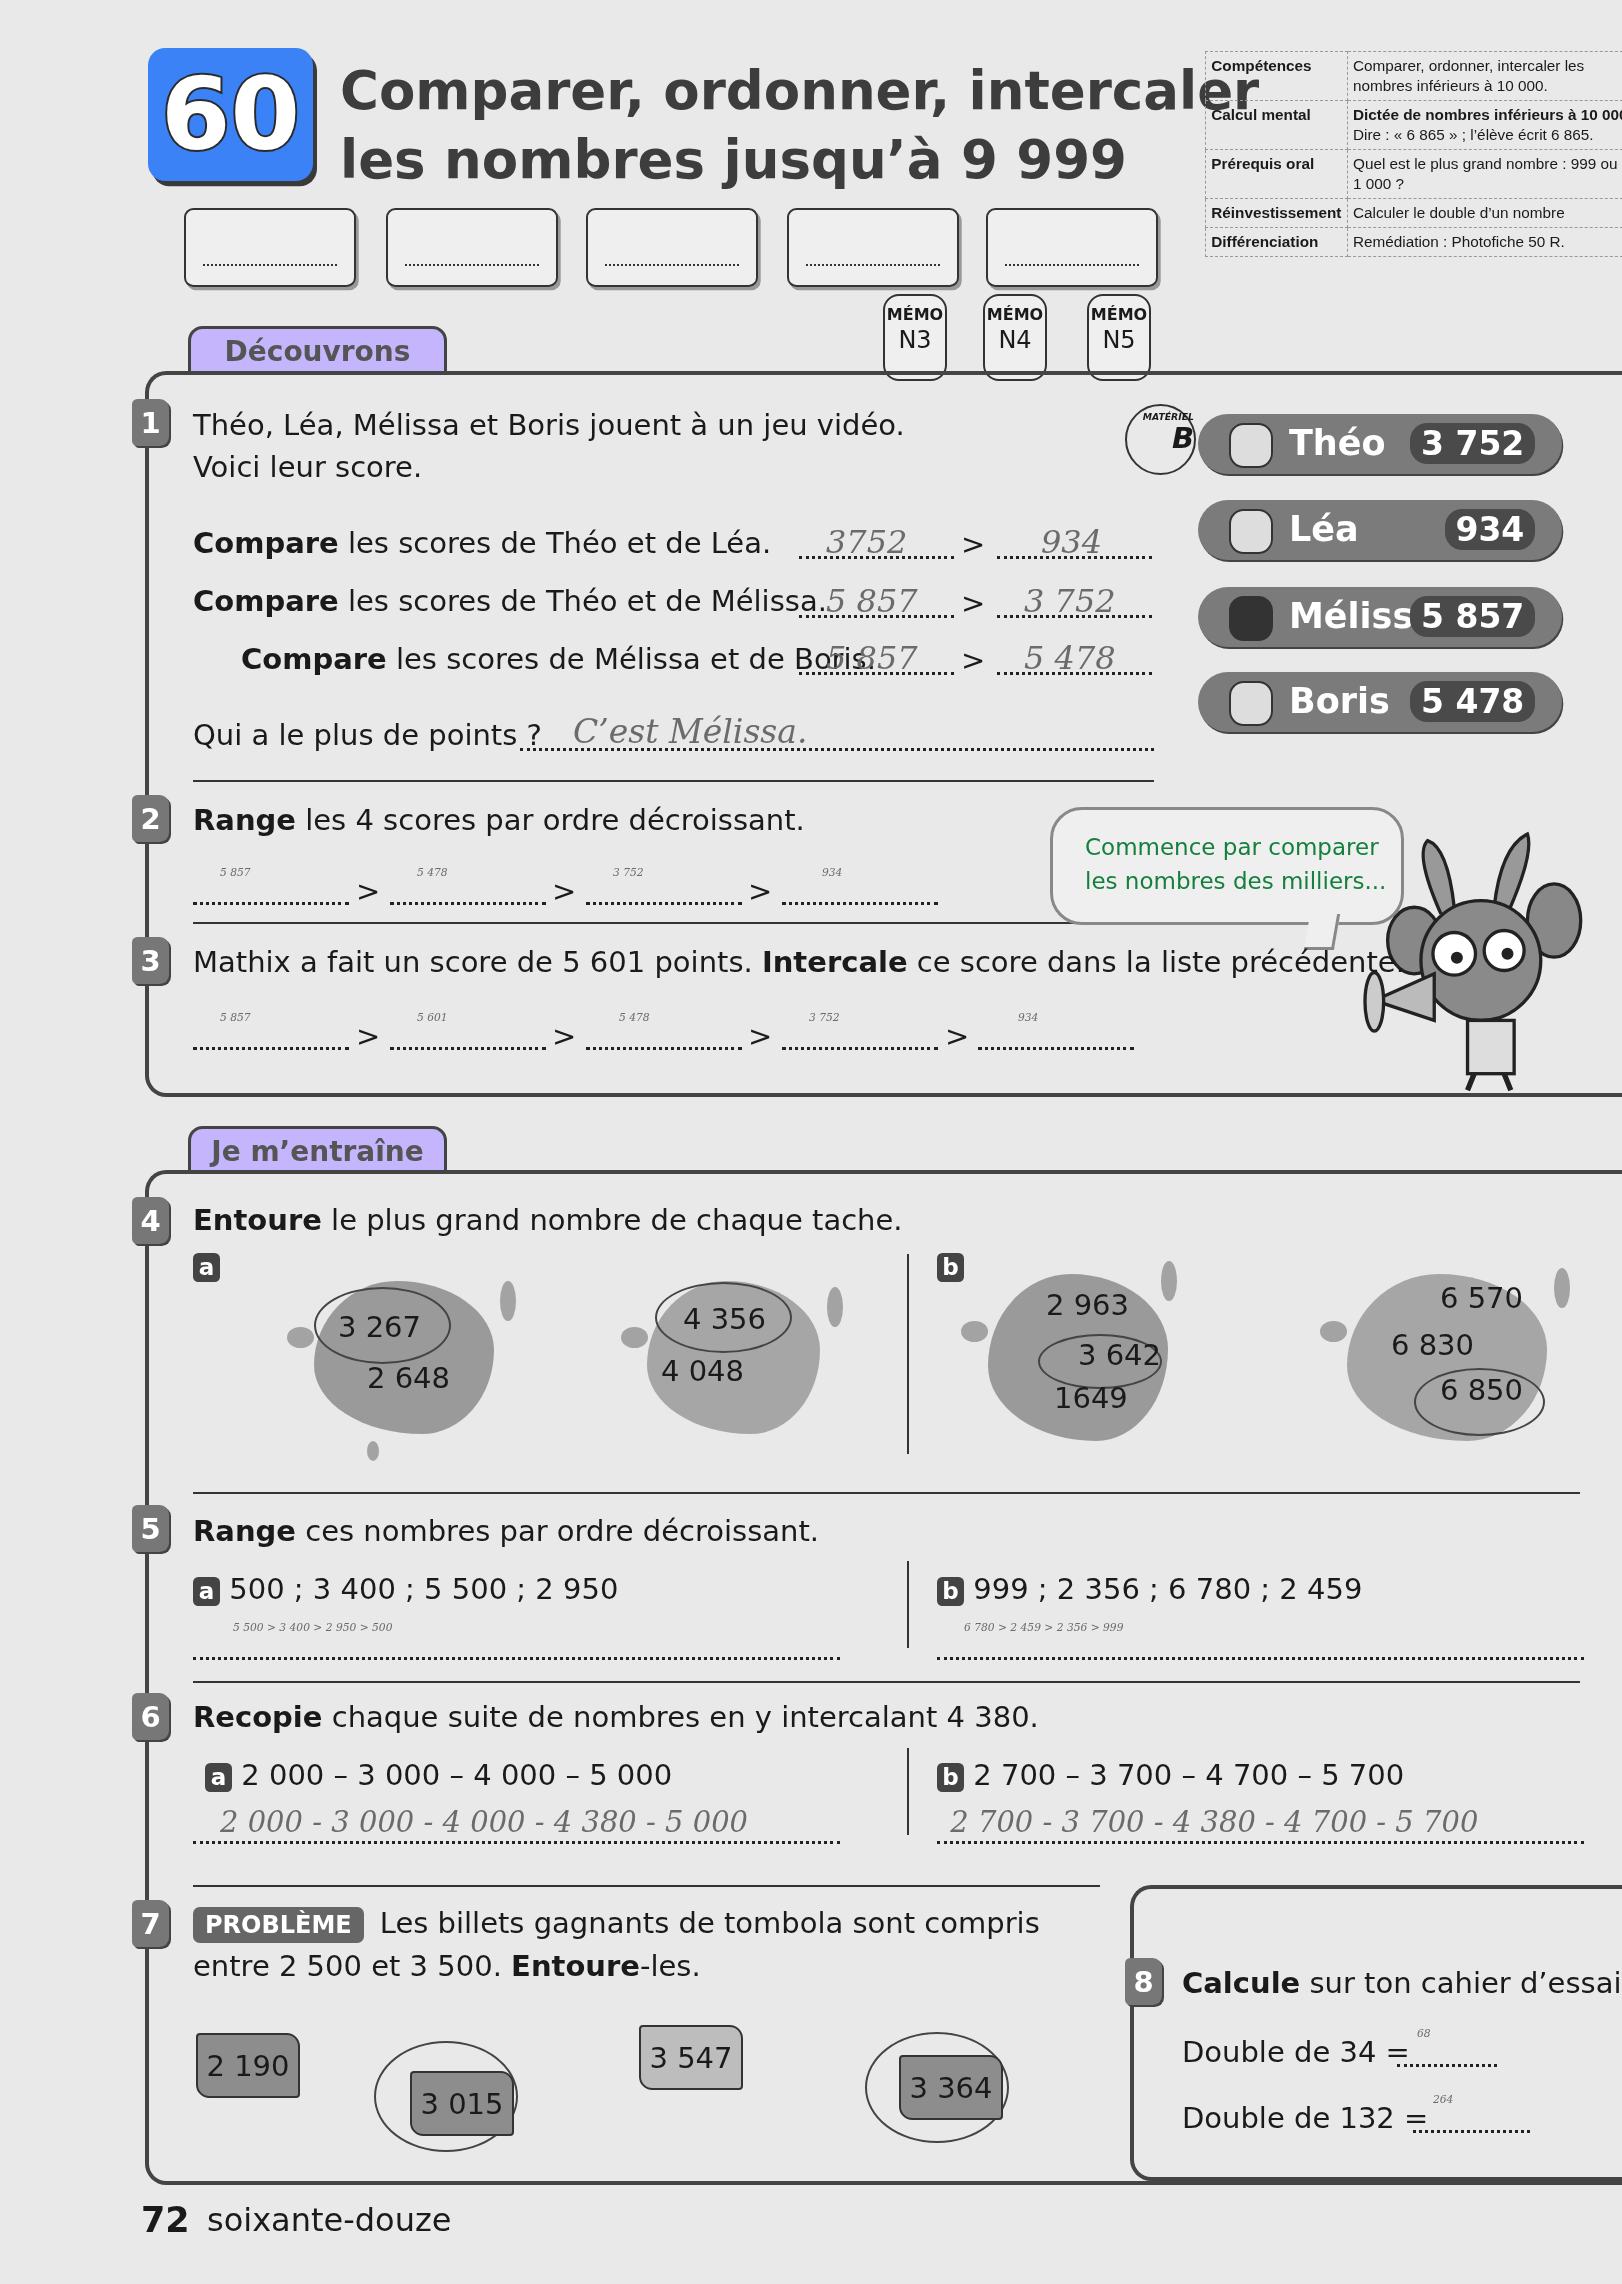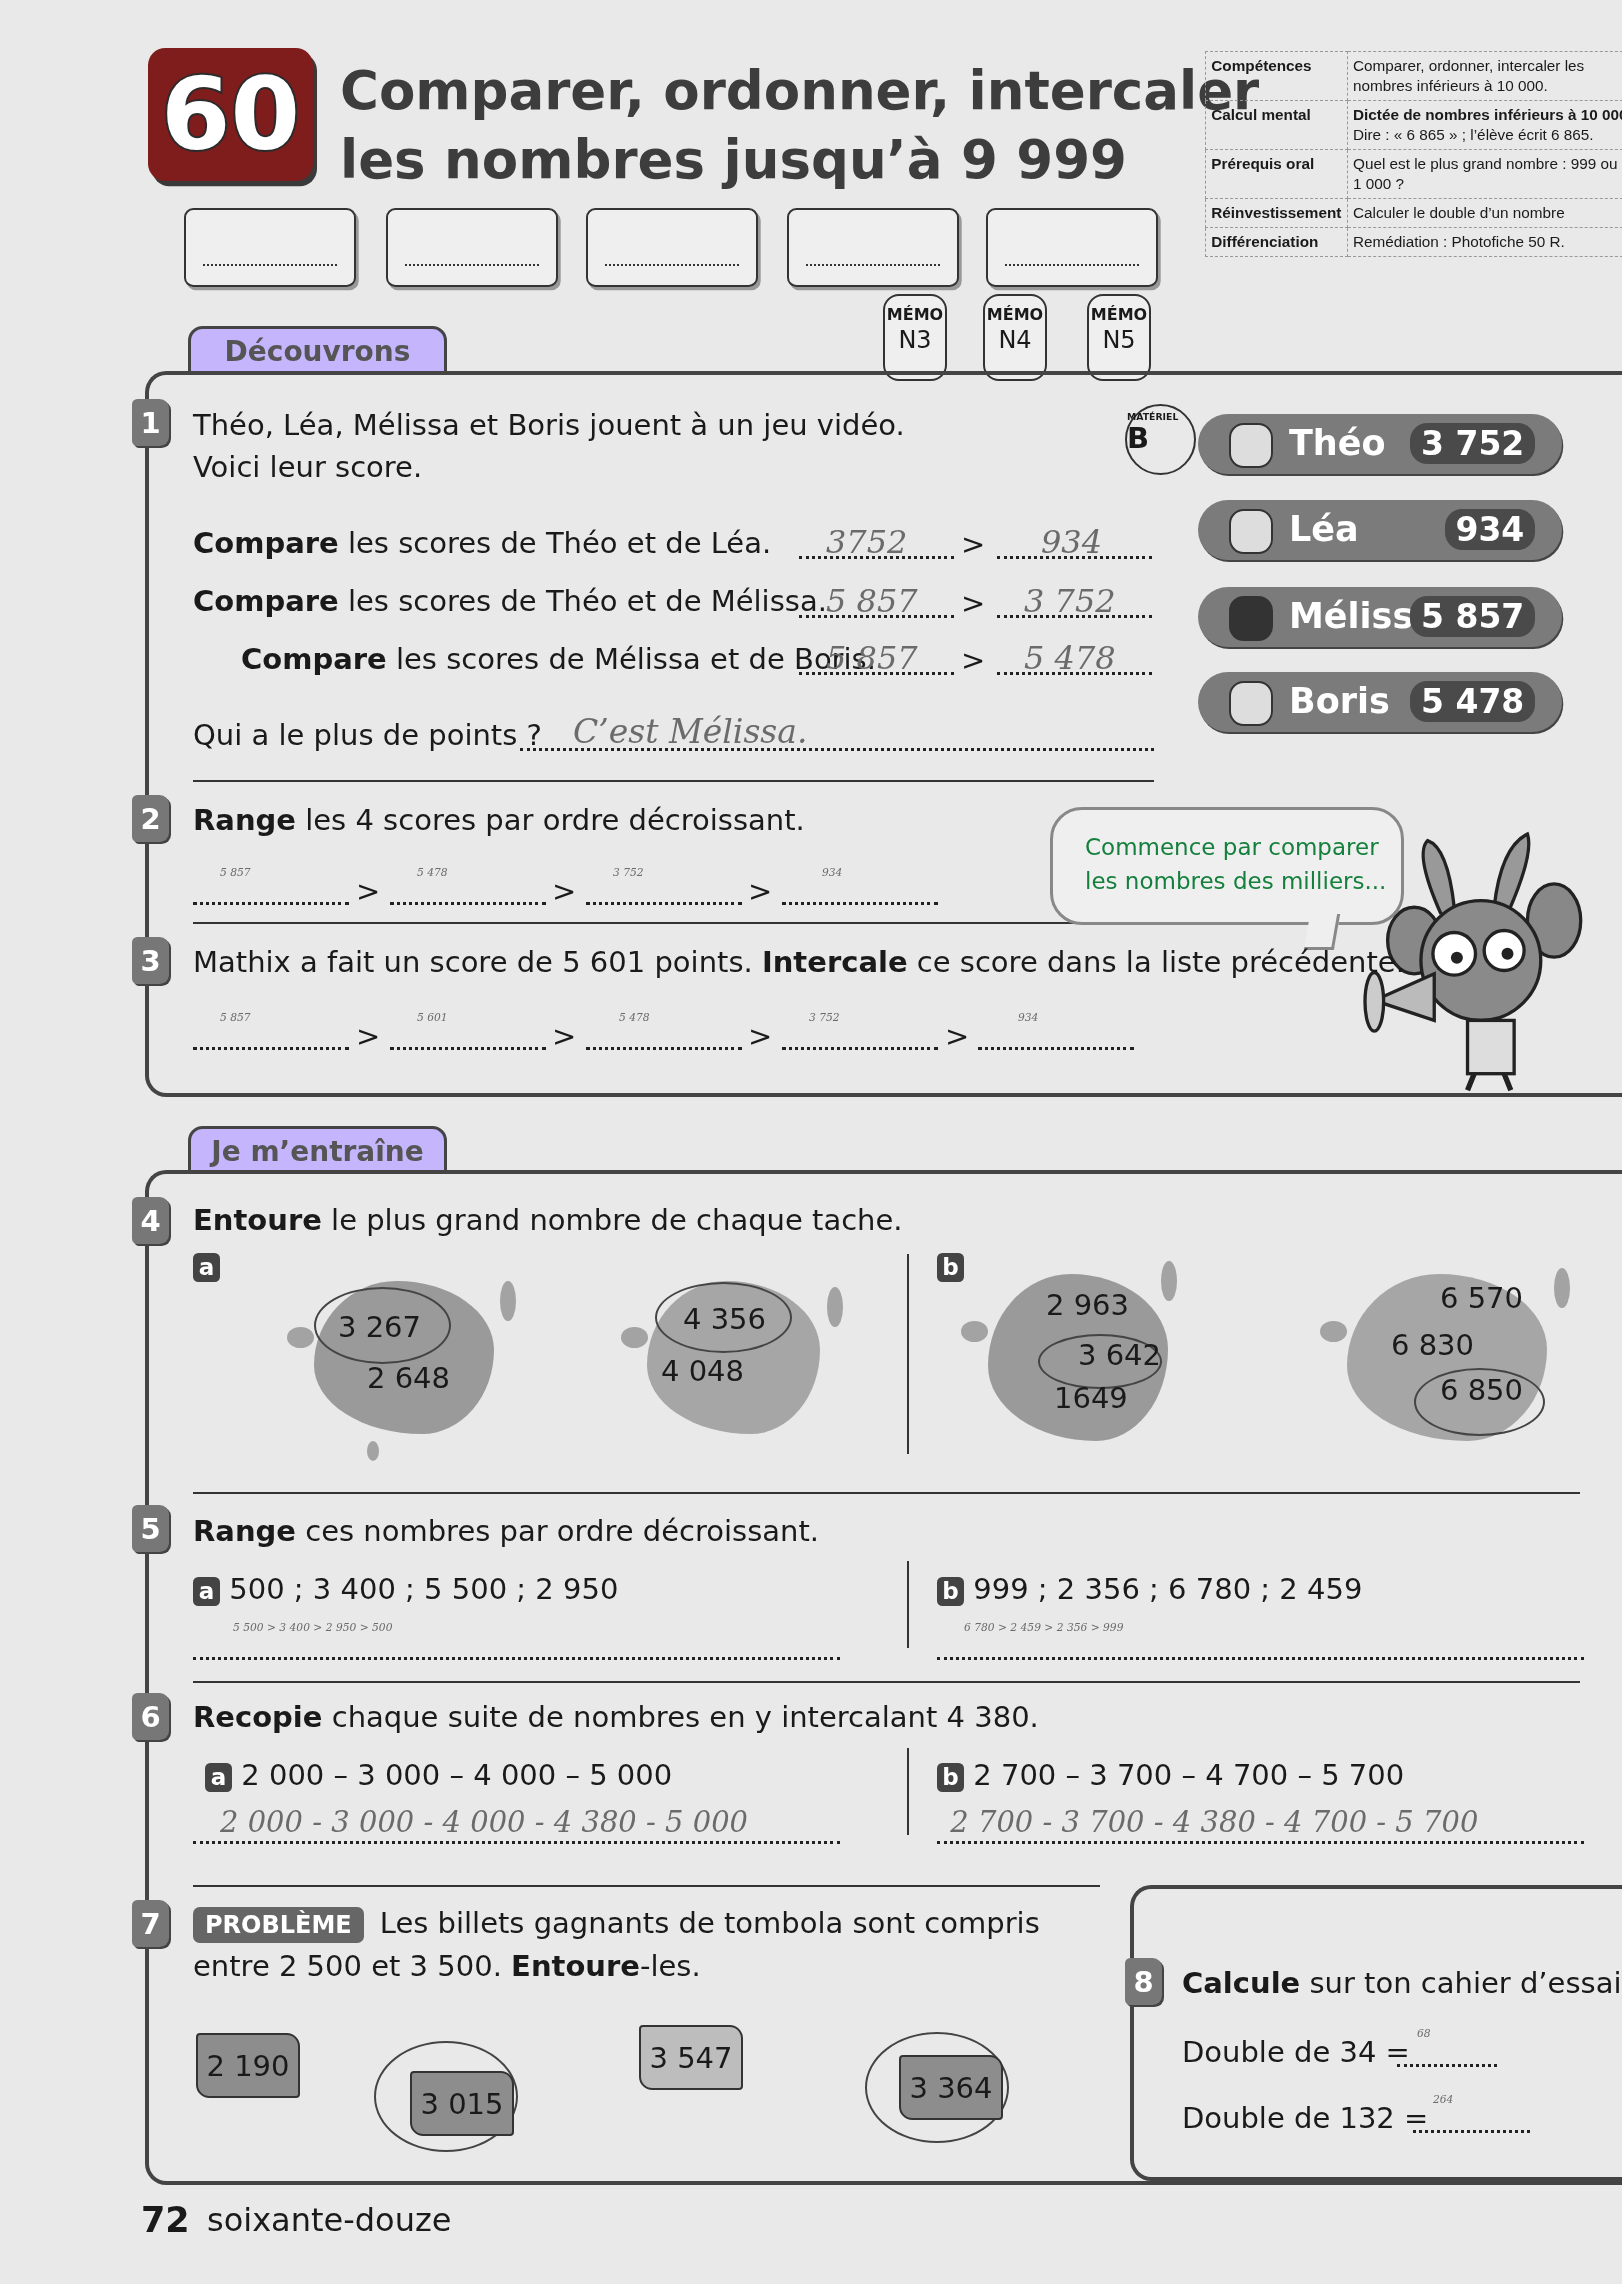--- a/index.html
+++ b/index.html
@@ -3,21 +3,21 @@
 <meta charset="utf-8">
 <style>
   html, body { margin:0; padding:0; }
   body { width:1622px; height:2284px; background:#e9e9e9; position:relative; overflow:hidden;
          font-family:"DejaVu Sans", sans-serif; color:#1a1a1a; }
   .abs { position:absolute; }
   .hand { font-family:"DejaVu Serif", serif; font-style:italic; color:#6b6b6b; }
   b, .bold { font-weight:bold; }
 
   
-  #lesson-badge { left:148px; top:48px; width:165px; height:133px; background:#7f1d1d; border-radius:17.3px;
+  #lesson-badge { left:148px; top:48px; width:165px; height:133px; background:#3b82f6; border-radius:17.3px;
      box-shadow:4px 5.3px 0 #3a3a3a; display:flex; align-items:center; justify-content:center;
      color:#fff; font-size:100px; font-weight:bold; -webkit-text-stroke:4px #2b2b2b; paint-order:stroke fill; }
   #page-title { left:340px; top:56px; font-size:53px; font-weight:bold; line-height:69px; color:#3d3d3d; }
 
   .eval-box { position:absolute; top:208px; width:168px; height:75px; border:2.7px solid #333; border-radius:9.3px;
      background:#efefef; box-shadow:2.7px 3.3px 0 #999; }
   .eval-box .line { position:absolute; left:17.3px; right:17.3px; bottom:18.7px; border-bottom:2.7px dotted #333; }
 
   
   #info-table { left:1205px; top:51px; width:418px; border-collapse:collapse; font-family:"Liberation Sans", sans-serif; font-size:15.3px; }
@@ -134,21 +134,21 @@
     <div class="m1">MÉMO</div>
     <div class="m2">N5</div>
   </div>
 
 <div class="tab" style="left:188px; top:326px; width:253px;">Découvrons</div>
 <div class="panel" style="left:145px; top:371px; width:1477px; height:718px;"></div>
 
 <div class="num-badge" style="left:132px; top:399px;">1</div>
 <div class="txt" style="left:193px; top:408px;">Théo, Léa, Mélissa et Boris jouent à un jeu vidéo.</div>
 <div class="txt" style="left:193px; top:450px;">Voici leur score.</div>
-<div class="abs" style="left:1125px; top:404px; width:67px; height:67px; border:2.7px solid #333; border-radius:50%; text-align:left;">
+<div class="abs" style="left:1125px; top:404px; width:67px; height:67px; border:2.7px solid #333; border-radius:50%; text-align:right;font-style:italic;">
   <div style="font-size:9.3px; font-weight:bold; margin-top:5.3px;">MATÉRIEL</div>
   <div style="font-size:29px; font-weight:bold; line-height:32px;">B</div>
 </div>
 
 <div class="score-pill" style="top:414px;">
     <div class="avatar"></div>
     <div class="name">Théo</div>
     <div class="score">3 752</div>
   </div>
 <div class="score-pill" style="top:500px;">

